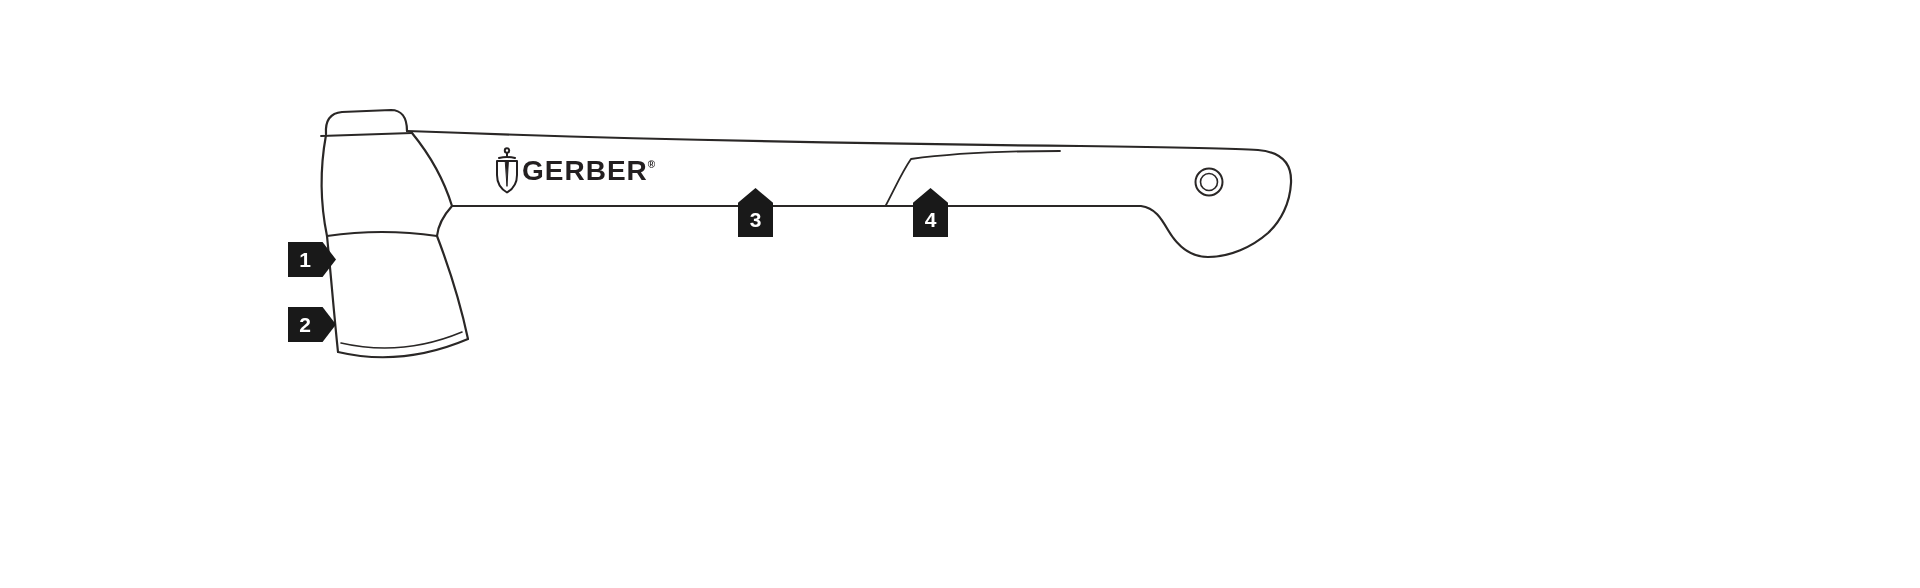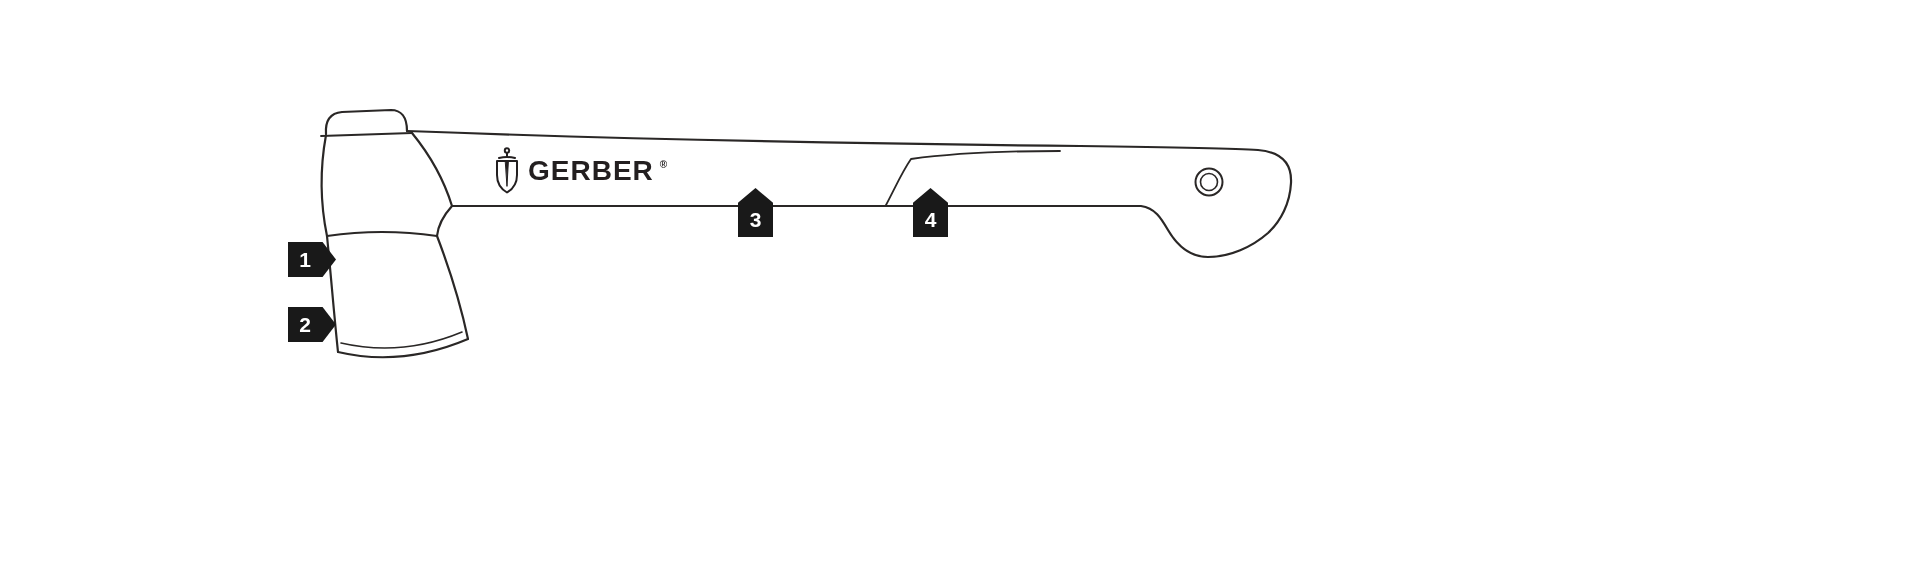--- a/index.html
+++ b/index.html
@@ -13,21 +13,20 @@
   }
   svg.axe-art { position:absolute; left:0; top:0; width:1920px; height:588px; }
 
   
   .logo {
     position: absolute;
     left: 492px;
     top: 147px;
     display: flex;
     align-items: flex-start;
-    gap: 6px;
     color: #231f20;
   }
   .logo .shield-icon { width: 30px; height: 48px; display:block; }
   .logo .brand-text {
     font-size: 28px;
     font-weight: 700;
     letter-spacing: 1px;
     line-height: 48px;
     color:#231f20;
     white-space: nowrap;

